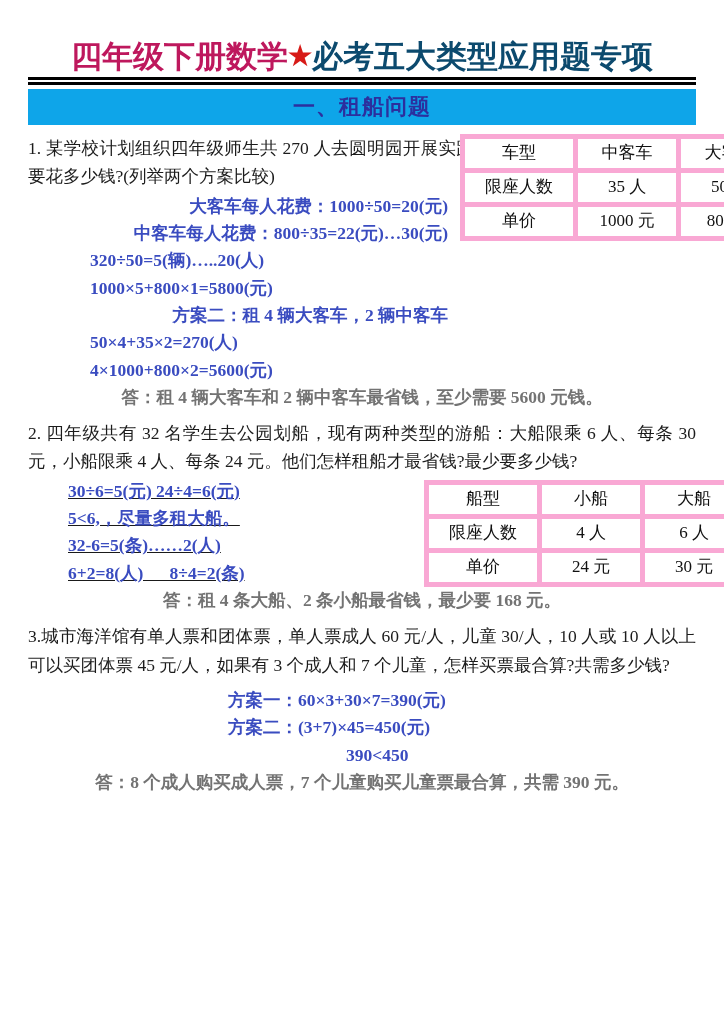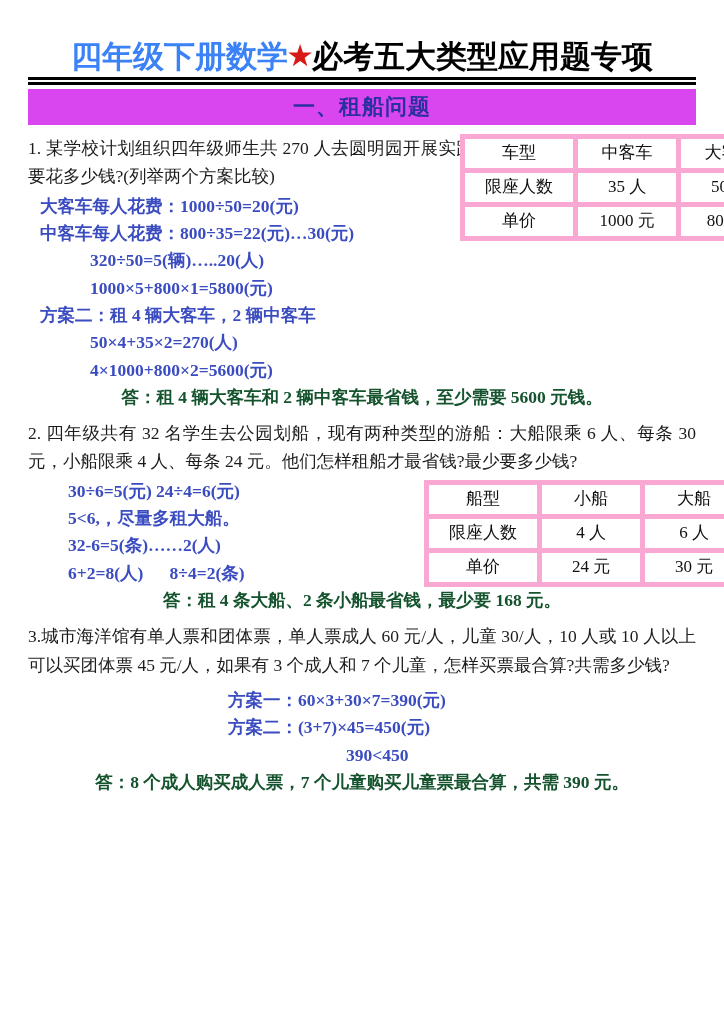--- a/index.html
+++ b/index.html
@@ -28,37 +28,37 @@
   }
   .doc-title {
     font-size: 31px;
     font-weight: bold;
     line-height: 1.1;
     letter-spacing: 0px;
     white-space: nowrap;
     text-align: center;
     margin: 0;
   }
-  .doc-title .t-black { color: #3b82f6; }
+  .doc-title .t-black { color: #be185d; }
   .doc-title .t-star  { color: #d71a17; font-size: 27px; vertical-align: 2px; }
-  .doc-title .t-red   { color: #000000; }
+  .doc-title .t-red   { color: #0c4a6e; }
 
   .title-rule {
     margin-top: 3px;
     border-top: 3px solid #000;
     border-bottom: 3px solid #000;
     height: 2px;
     background: #fff;
   }
 
   
   .section-band {
     margin-top: 4px;
     height: 36px;
-    background: #d946ef;
+    background: #0ea5e9;
     display: flex;
     align-items: center;
     justify-content: center;
   }
   .section-band .section-title {
     color: #2c2f9e;
     font-size: 22px;
     font-weight: bold;
     letter-spacing: 1px;
   }
@@ -72,37 +72,37 @@
     text-align: justify;
   }
   .blue {
     color: #3a4cc0;
     font-size: 17.5px;
     line-height: 1.56;
     font-weight: bold;
   }
   .blue-line { white-space: pre; }
   .red-ans {
-    color: #14532d;
+    color: #737373;
     font-size: 17.5px;
     font-weight: bold;
     line-height: 1.5;
     text-align: center;
   }
 
-  .indent-0 { padding-left: 12px; }
+  .indent-0 { padding-left: 12px; text-align: right; }
   .indent-1 { padding-left: 62px; }
   .indent-2 { padding-left: 40px; }
   .indent-3 { padding-left: 200px; }
   .indent-4 { padding-left: 318px; }
 
   
   .row { position: relative; }
   .sol-col { width: 420px; }
-  .sol-col-2 { width: 390px; }
+  .sol-col-2 { width: 390px; text-decoration: underline; }
 
   .info-table {
     border-collapse: collapse;
     font-size: 17px;
     color: #111;
     background: #fff;
   }
   .info-table td {
     border: 5px solid #f9a8d4;
     text-align: center;

